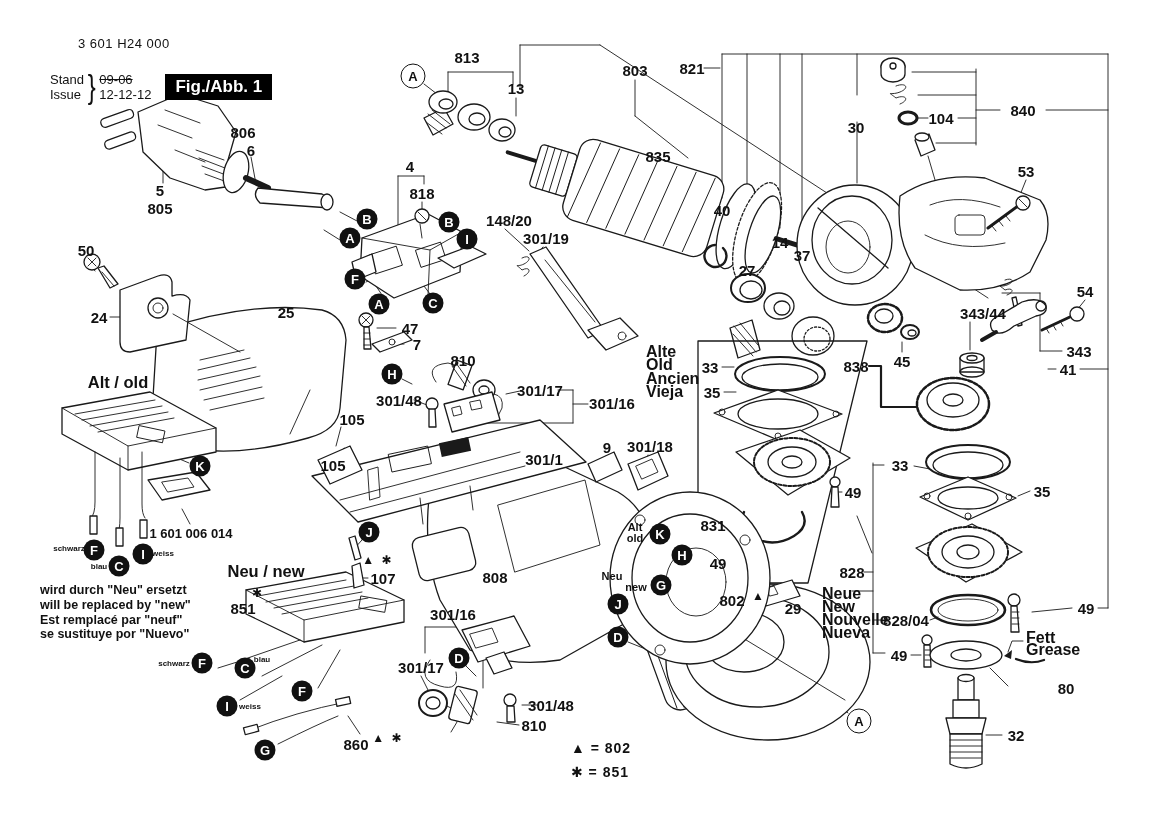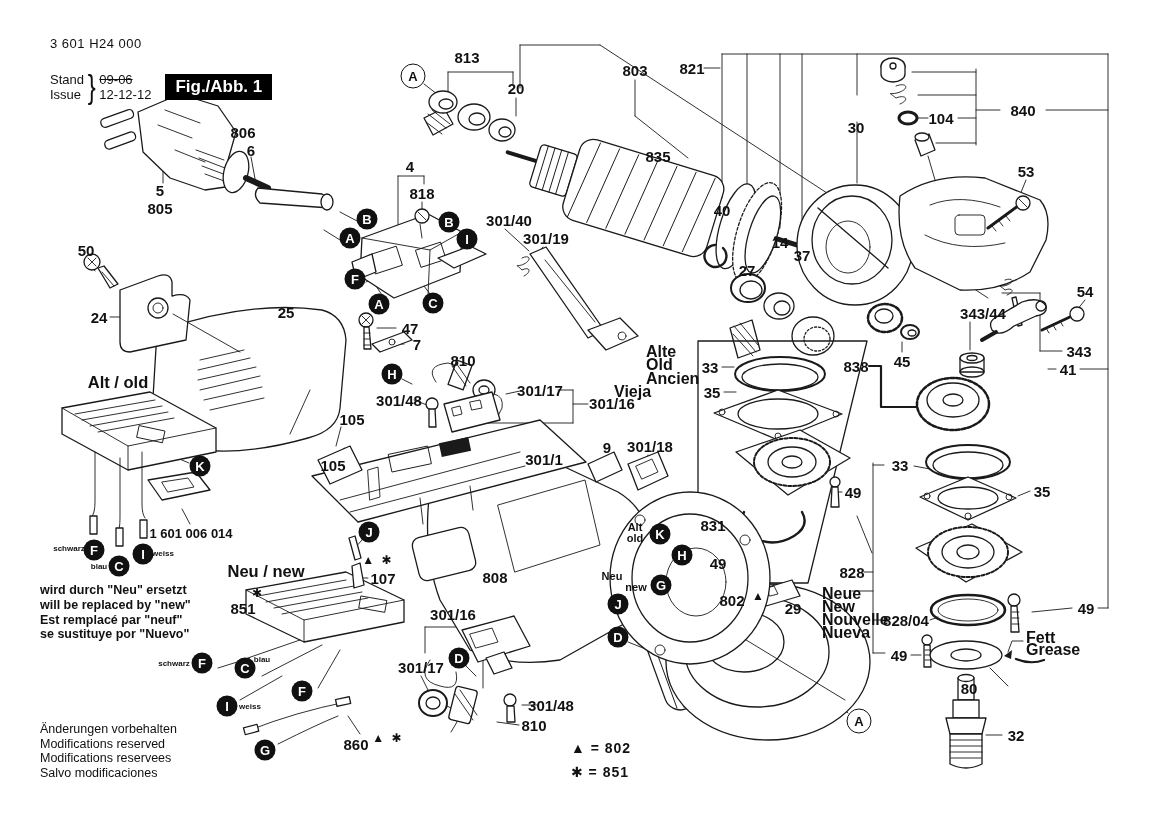--- a/index.html
+++ b/index.html
@@ -22,21 +22,21 @@
   .lbl.stack{font-size:16px;}
   .lbl.stack2{font-size:11px;}
   .lbl.num13{font-size:13px;}
   .lbl.tiny{font-size:8px;}
   .lbl.left{transform:translate(0,-50%);}
   .letter{position:absolute;transform:translate(-50%,-50%);width:21px;height:21px;border-radius:50%;
           background:#111;color:#fff;font-weight:bold;font-size:13px;line-height:21px;
           text-align:center;z-index:6;}
   .letter.outline{background:#fff;color:#111;border:1.6px solid #111;width:23px;height:23px;line-height:23px;}
   .header{position:absolute;left:50px;top:36px;z-index:5;font-size:13px;}
-  .pn{letter-spacing:0.5px;}
+  .pn{letter-spacing:0.5px;margin-left:28px;}
   .issue-row{display:flex;align-items:center;margin-top:16px;}
   .issue-col div{line-height:15px;}
   .brace{font-size:34px;font-weight:400;transform:scaleX(0.7);margin:0 2px;}
   .strike{text-decoration:line-through;}
   .figbox{background:#000;color:#fff;font-weight:bold;font-size:17px;padding:3px 10px;margin-left:14px;}
   .noteblock{position:absolute;z-index:5;line-height:14.8px;font-size:12.5px;white-space:nowrap;}
   #replacement-note{left:40px;top:583px;font-weight:bold;}
   #modifications-note{left:40px;top:722px;font-weight:normal;line-height:14.5px;}
 </style>
 </head>
@@ -402,44 +402,38 @@
     </div>
   </div>
 
   <div class="noteblock" id="replacement-note">
     <div>wird durch "Neu" ersetzt</div>
     <div>will be replaced by "new"</div>
     <div>Est remplacé par "neuf"</div>
     <div>se sustituye por "Nuevo"</div>
   </div>
 
-  <div class="noteblock" id="modifications-note">
-    <div>Änderungen vorbehalten</div>
-    <div>Modifications reserved</div>
-    <div>Modifications reservees</div>
-    <div>Salvo modificaciones</div>
-  </div>
 
   <div>
       <div class="lbl" style="left: 467px; top: 57px;">813</div>
-      <div class="lbl" style="left: 516px; top: 88px;">20</div>
+      <div class="lbl" style="left: 516px; top: 88px;">13</div>
       <div class="lbl" style="left: 635px; top: 70px;">803</div>
       <div class="lbl" style="left: 692px; top: 68px;">821</div>
       <div class="lbl" style="left: 658px; top: 156px;">835</div>
       <div class="lbl" style="left: 856px; top: 107px; margin-top: 20px;">30</div>
       <div class="lbl" style="left: 941px; top: 118px;">104</div>
       <div class="lbl" style="left: 1023px; top: 110px;">840</div>
       <div class="lbl" style="left: 1026px; top: 171px;">53</div>
       <div class="lbl" style="left: 243px; top: 132px;">806</div>
       <div class="lbl" style="left: 251px; top: 150px;">6</div>
       <div class="lbl" style="left: 160px; top: 190px;">5</div>
       <div class="lbl" style="left: 160px; top: 208px;">805</div>
       <div class="lbl" style="left: 410px; top: 166px;">4</div>
       <div class="lbl" style="left: 422px; top: 193px;">818</div>
-      <div class="lbl" style="left: 509px; top: 220px;">301/40</div>
+      <div class="lbl" style="left: 509px; top: 220px;">148/20</div>
       <div class="lbl" style="left: 546px; top: 238px;">301/19</div>
       <div class="lbl" style="left: 722px; top: 210px;">40</div>
       <div class="lbl" style="left: 747px; top: 270px;">27</div>
       <div class="lbl" style="left: 780px; top: 242px;">14</div>
       <div class="lbl" style="left: 802px; top: 255px;">37</div>
       <div class="lbl" style="left: 983px; top: 313px;">343/44</div>
       <div class="lbl" style="left: 1085px; top: 291px;">54</div>
       <div class="lbl" style="left: 1079px; top: 351px;">343</div>
       <div class="lbl" style="left: 1068px; top: 369px;">41</div>
       <div class="lbl" style="left: 902px; top: 361px;">45</div>
@@ -468,35 +462,35 @@
       <div class="lbl" style="left: 732px; top: 600px;">802</div>
       <div class="lbl sym" style="left: 759px; top: 596px;">▲</div>
       <div class="lbl" style="left: 793px; top: 608px;">29</div>
       <div class="lbl" style="left: 852px; top: 572px;">828</div>
       <div class="lbl" style="left: 906px; top: 620px;">828/04</div>
       <div class="lbl" style="left: 900px; top: 465px;">33</div>
       <div class="lbl" style="left: 1042px; top: 491px;">35</div>
       <div class="lbl" style="left: 853px; top: 492px;">49</div>
       <div class="lbl" style="left: 1086px; top: 608px;">49</div>
       <div class="lbl" style="left: 899px; top: 655px;">49</div>
-      <div class="lbl" style="left: 969px; top: 688px;">80</div>
+      <div class="lbl" style="left: 1066px; top: 688px;">80</div>
       <div class="lbl" style="left: 1016px; top: 735px;">32</div>
       <div class="lbl" style="left: 243px; top: 608px;">851</div>
       <div class="lbl sym" style="left: 258px; top: 593px;">✱</div>
       <div class="lbl" style="left: 356px; top: 744px;">860</div>
       <div class="lbl sym" style="left: 388px; top: 738px;">▲ ✱</div>
       <div class="lbl legend" style="left: 601px; top: 748px;">▲ = 802</div>
       <div class="lbl legend" style="left: 600px; top: 772px;">✱ = 851</div>
       <div class="lbl heading" style="left: 118px; top: 382px;">Alt / old</div>
       <div class="lbl heading" style="left: 266px; top: 571px;">Neu / new</div>
       <div class="lbl num13" style="left: 191px; top: 533px;">1 601 006 014</div>
       <div class="lbl stack left" style="left: 646px; top: 352px;">Alte</div>
       <div class="lbl stack left" style="left: 646px; top: 365px;">Old</div>
       <div class="lbl stack left" style="left: 646px; top: 379px;">Ancien</div>
-      <div class="lbl stack left" style="left: 614px; top: 392px;">Vieja</div>
+      <div class="lbl stack left" style="left: 646px; top: 392px;">Vieja</div>
       <div class="lbl stack left" style="left: 822px; top: 594px;">Neue</div>
       <div class="lbl stack left" style="left: 822px; top: 607px;">New</div>
       <div class="lbl stack left" style="left: 822px; top: 620px;">Nouvelle</div>
       <div class="lbl stack left" style="left: 822px; top: 633px;">Nueva</div>
       <div class="lbl stack2" style="left: 635px; top: 527px;">Alt</div>
       <div class="lbl stack2" style="left: 635px; top: 538px;">old</div>
       <div class="lbl stack2" style="left: 612px; top: 576px;">Neu</div>
       <div class="lbl stack2" style="left: 636px; top: 587px;">new</div>
       <div class="lbl stack left" style="left: 1026px; top: 638px;">Fett</div>
       <div class="lbl stack left" style="left: 1026px; top: 650px;">Grease</div>

